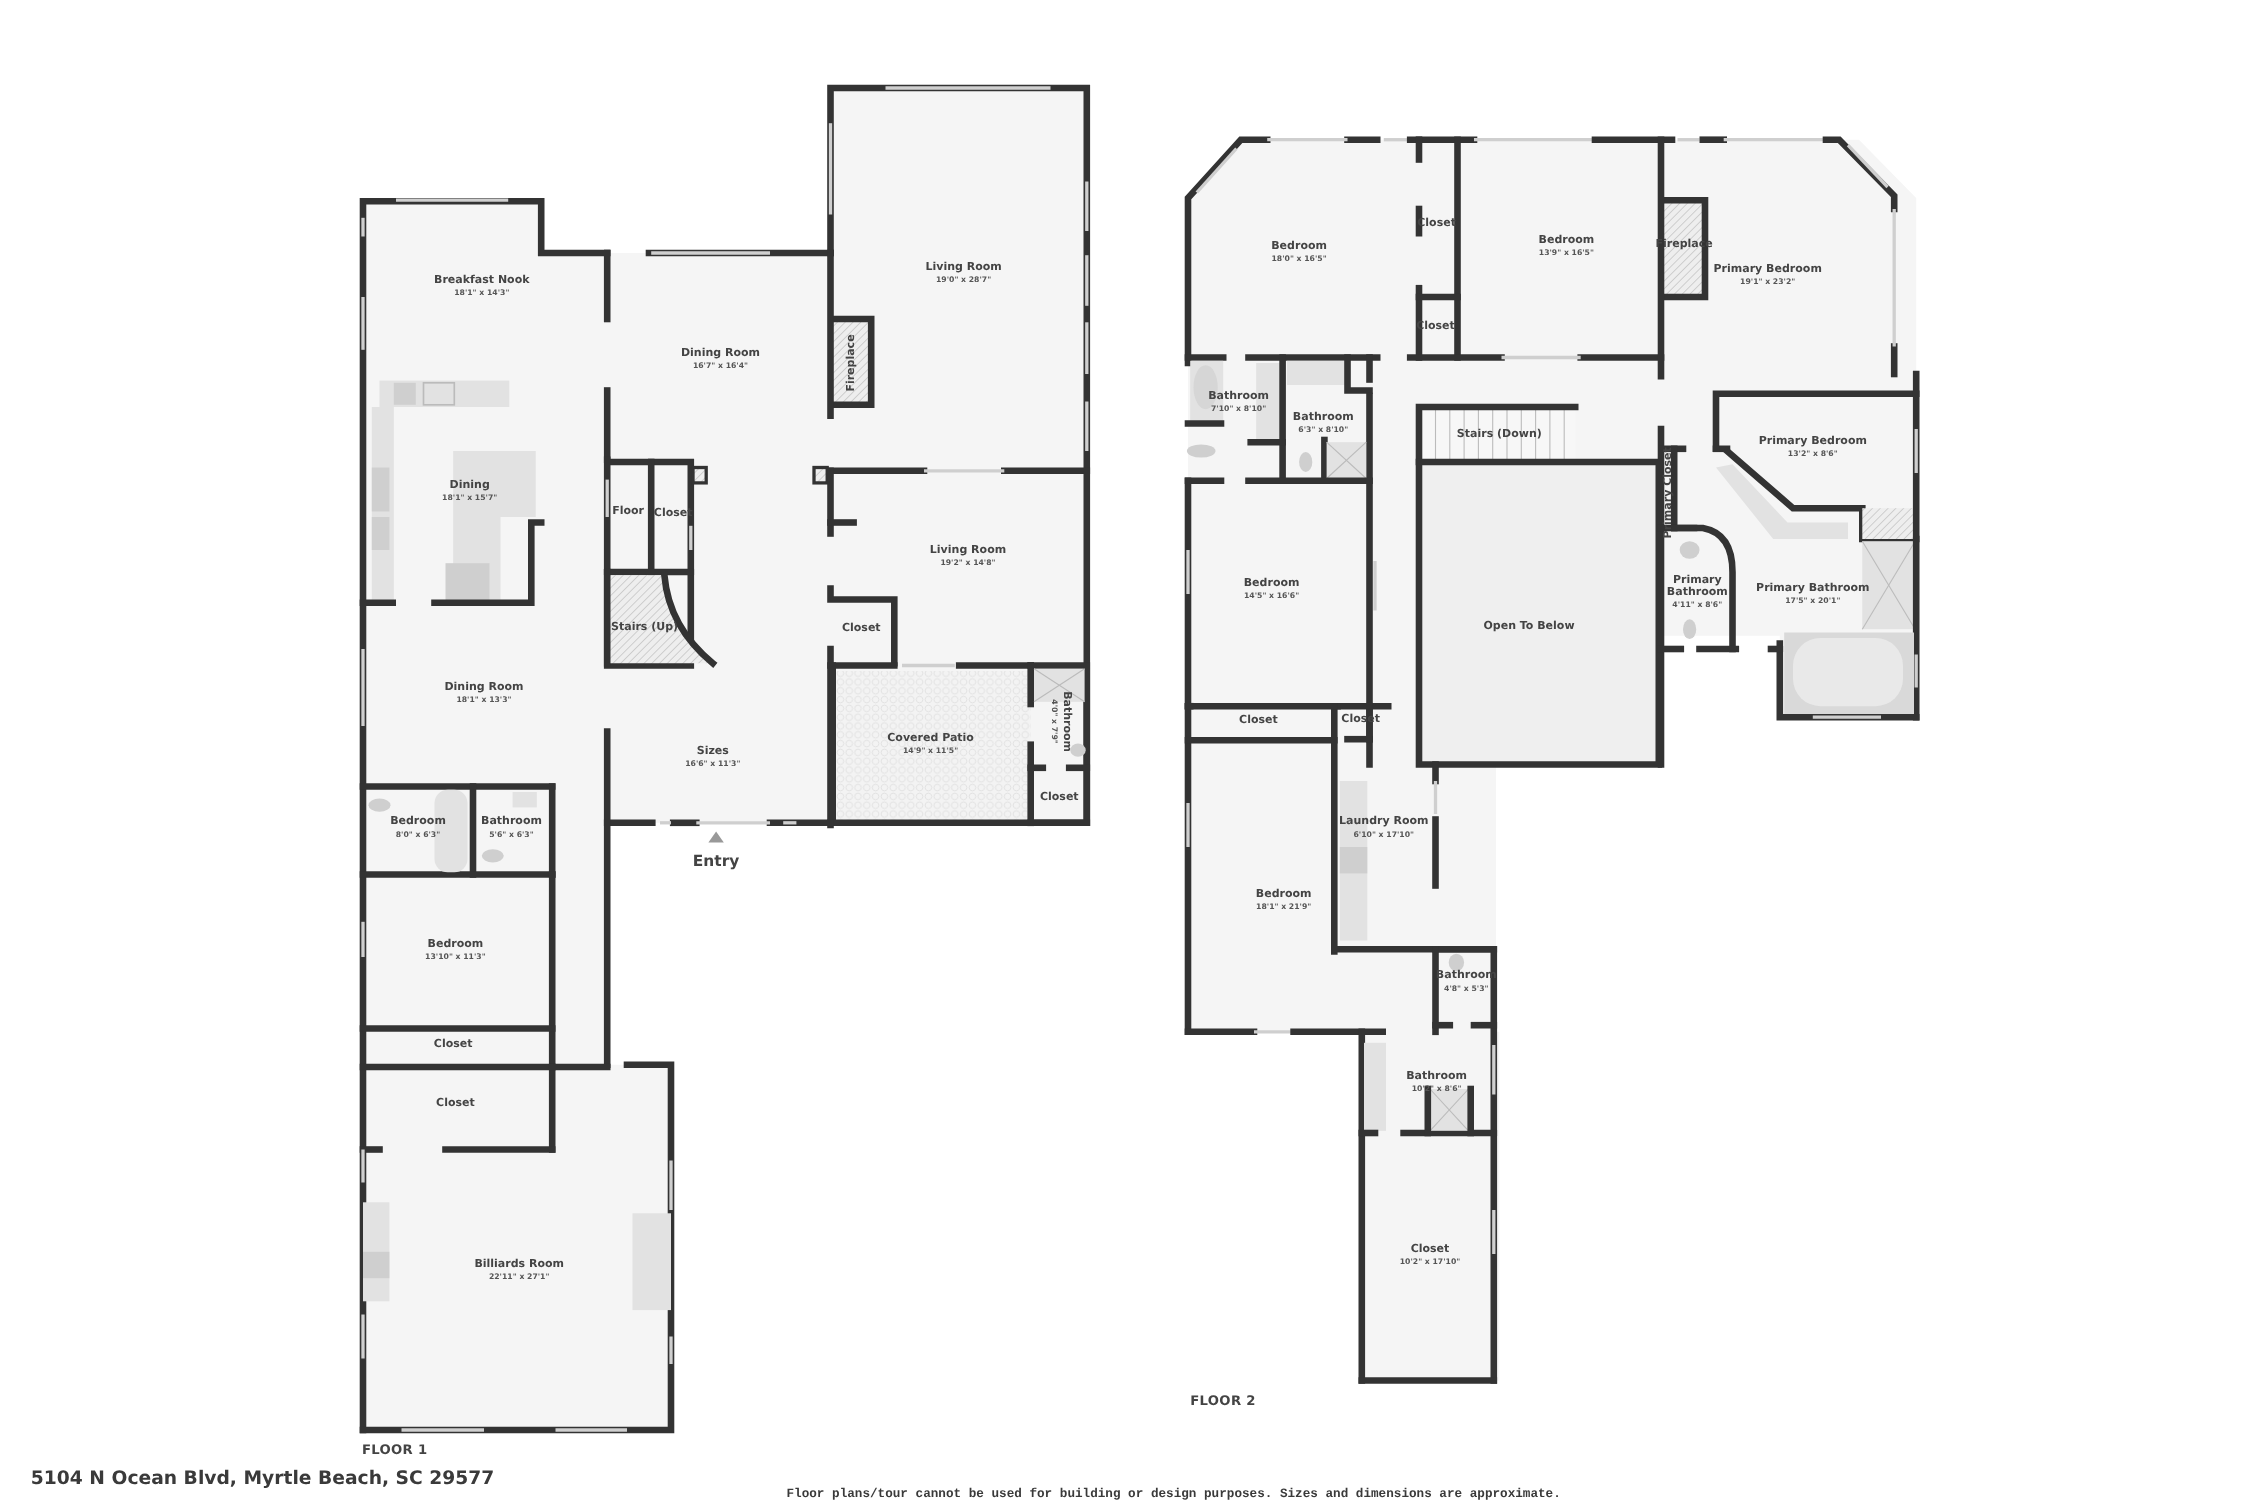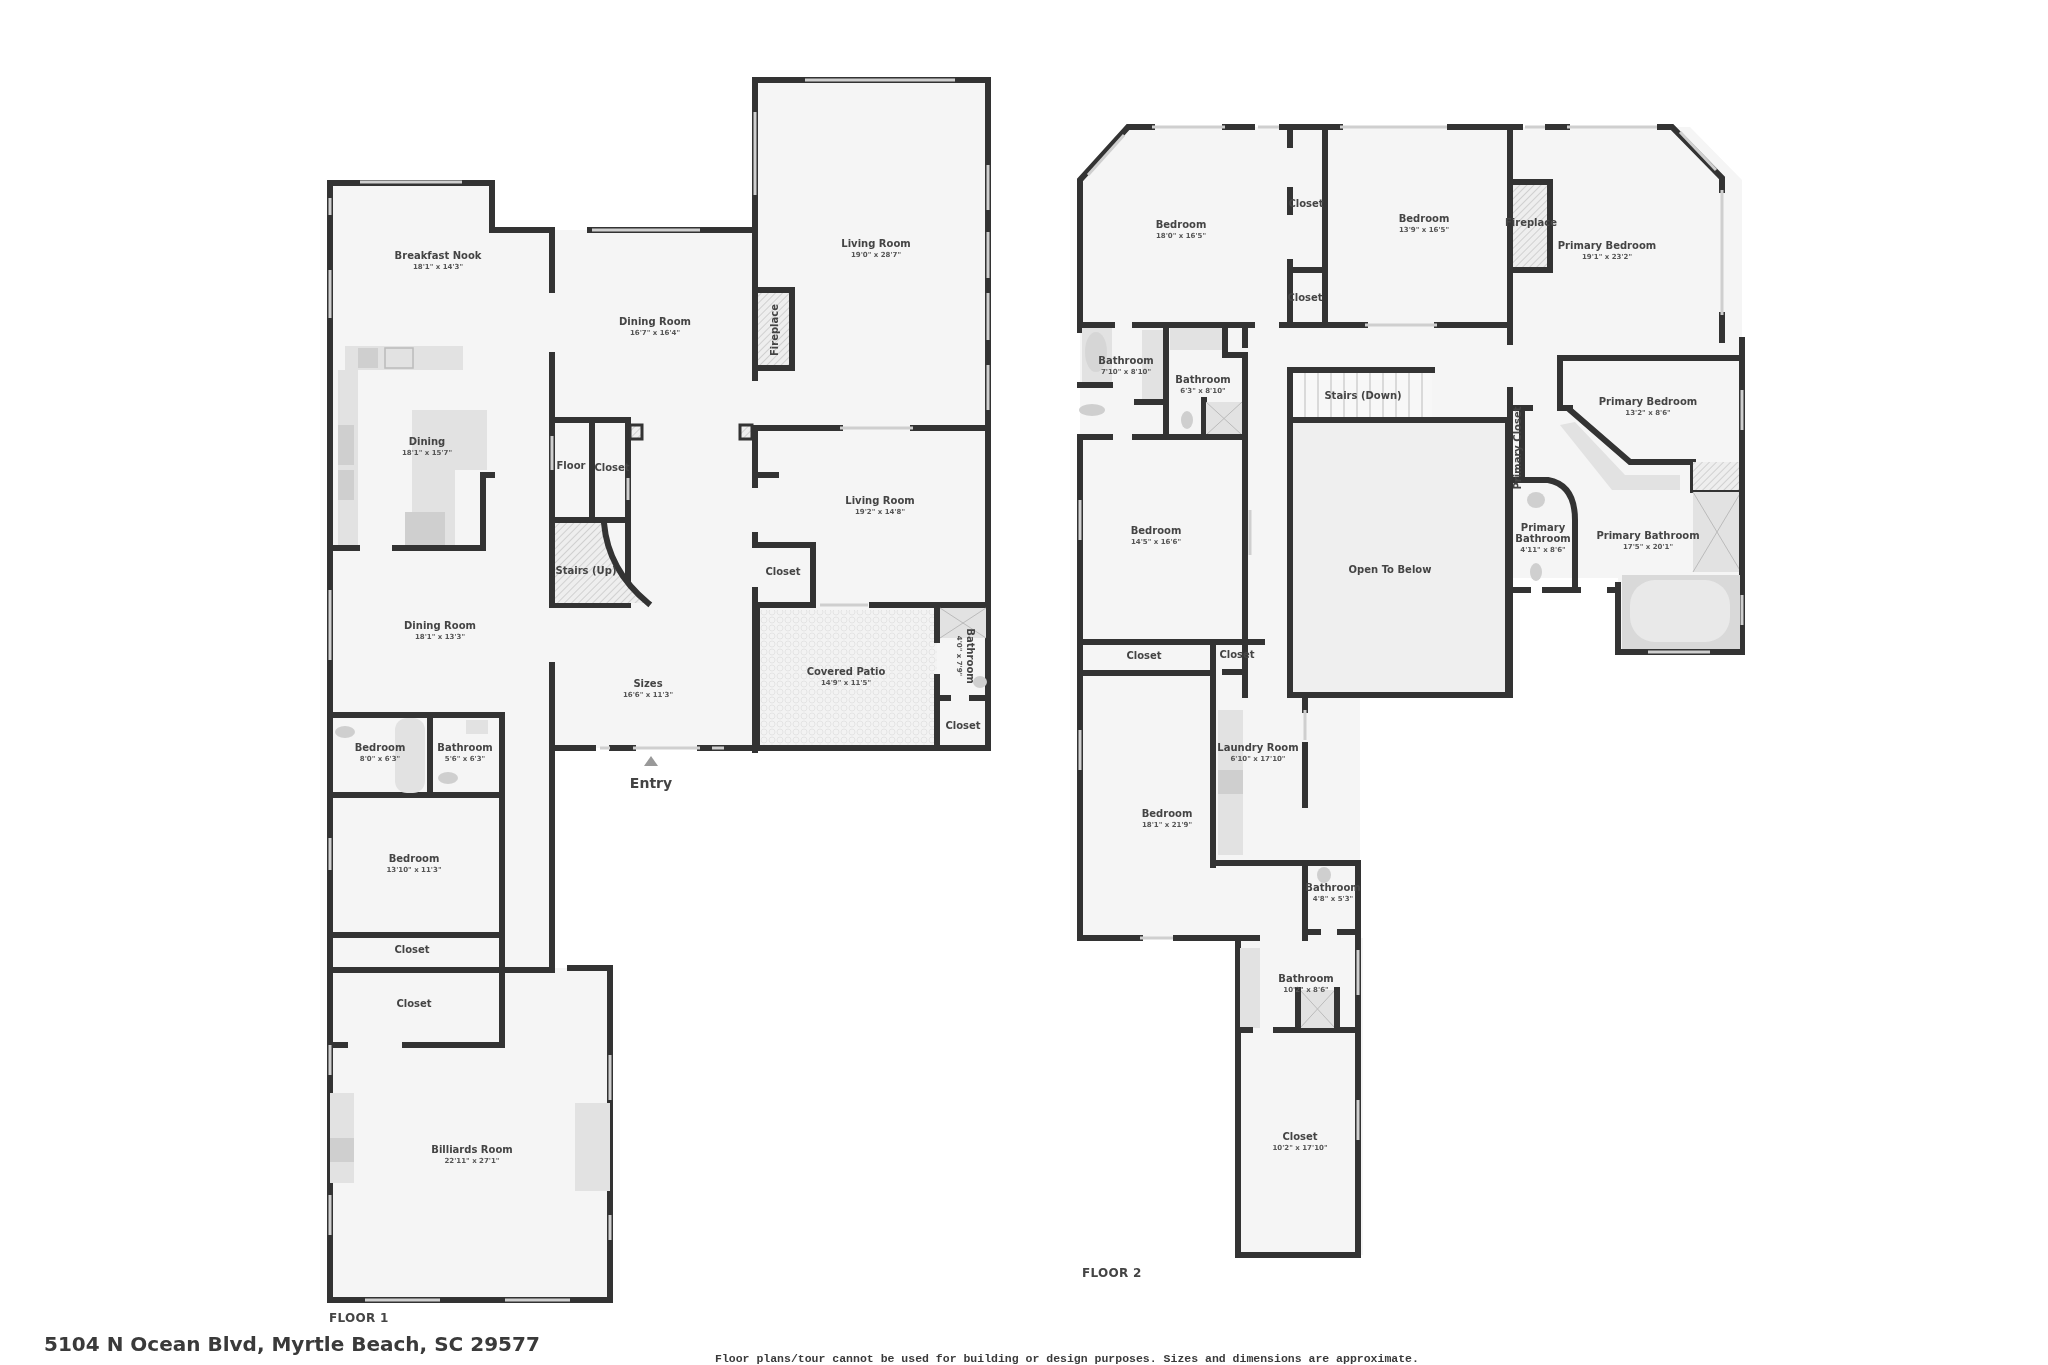--- a/index.html
+++ b/index.html
@@ -10,21 +10,21 @@
   .win{stroke:#cfcfcf;stroke-width:3;fill:none;}
   .hatch{fill:url(#hatch);}
   .fix{fill:#e2e2e2;}
   .fix2{fill:#cfcfcf;}
   .lbl{position:absolute;transform:translate(-50%,-50%);text-align:center;white-space:nowrap;pointer-events:none;}
   .lbl .n{display:block;font-size:10px;font-weight:bold;color:#444;}
   .lbl .d{display:block;font-size:7px;font-weight:bold;color:#555;margin-top:2px;}
   .lbl.vert{transform:translate(-50%,-50%) rotate(-90deg);}
   .lbl.vert90{transform:translate(-50%,-50%) rotate(90deg);}
   .floor-tag{position:absolute;font-size:12px;font-weight:bold;color:#444;letter-spacing:0.3px;}
-  .addr{position:absolute;left:44px;top:1344px;font-size:20px;font-weight:bold;color:#3a3a3a;transform:translateY(-50%);}
+  .addr{position:absolute;left:28px;top:1344px;font-size:17px;font-weight:bold;color:#3a3a3a;transform:translateY(-50%);}
   .disc{position:absolute;left:715px;top:1358px;font-size:11.5px;font-weight:bold;color:#3a3a3a;transform:translateY(-50%);font-family:Liberation Mono, monospace;}
   .entry{position:absolute;left:651px;top:775px;transform:translateX(-50%);font-size:14px;font-weight:bold;color:#444;}
   .entry-arrow{position:absolute;left:644px;top:756px;width:0;height:0;border-left:7px solid transparent;border-right:7px solid transparent;border-bottom:10px solid #999;}
 </style>
 </head>
 <body>
 
 <svg class="plan" width="2048" height="1365" viewBox="0 0 2048 1365">
   <defs>
     <pattern id="hatch" width="5" height="5" patternUnits="userSpaceOnUse" patternTransform="rotate(45)">

